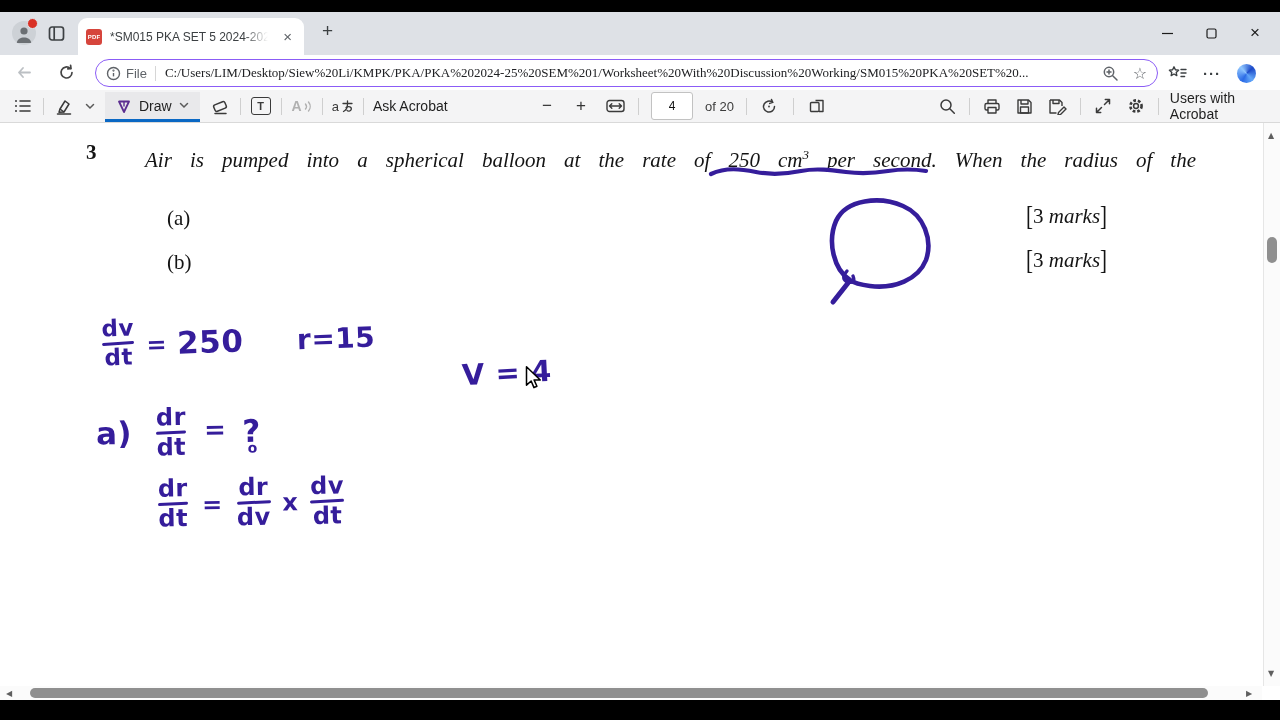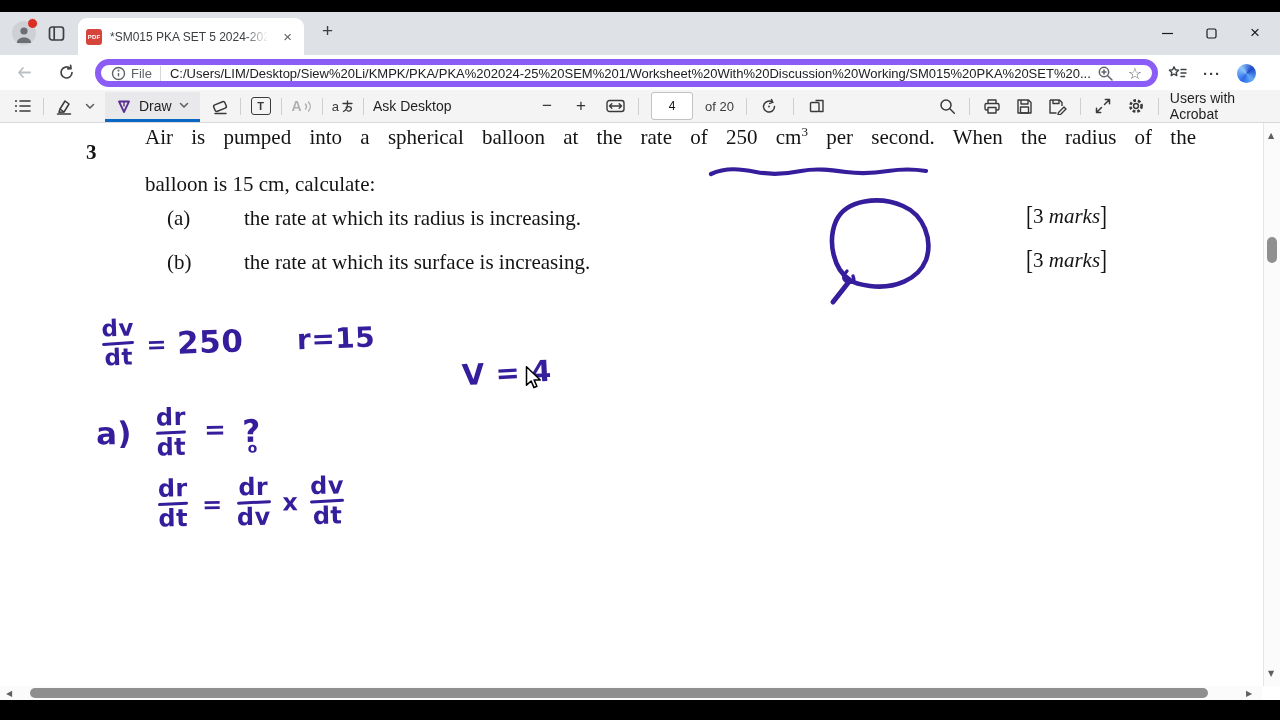--- a/index.html
+++ b/index.html
@@ -19,25 +19,25 @@
   .favicon{width:16px;height:16px;border-radius:3px;background:#d6453c;color:#fff;font-size:6px;font-weight:bold;
            display:flex;align-items:center;justify-content:center;letter-spacing:.2px;flex:0 0 auto;}
   .tab-title{margin-left:8px;font-size:12px;color:#3c4043;white-space:nowrap;overflow:hidden;width:158px;
              -webkit-mask-image:linear-gradient(90deg,#000 85%,transparent);mask-image:linear-gradient(90deg,#000 85%,transparent);}
   .tab-close{margin-left:auto;font-size:15px;color:#5f6368;line-height:1;cursor:default;padding:1px 4px;border-radius:4px;}
   .newtab{position:absolute;left:316px;top:8px;font-size:19px;color:#3c4043;font-weight:300;padding:0 6px;}
   .wctl{position:absolute;top:6px;height:30px;width:42px;display:flex;align-items:center;justify-content:center;color:#1b1b1b;}
   
   .navbar{position:absolute;left:0;top:55px;width:1280px;height:35px;background:#fff;display:flex;align-items:center;}
   .nav-ic{display:flex;align-items:center;justify-content:center;width:28px;height:28px;border-radius:6px;}
-  .addr{position:absolute;left:95px;top:4px;width:1063px;height:28px;border:6px solid #8b5cf6;border-radius:15px;
+  .addr{position:absolute;left:95px;top:4px;width:1063px;height:28px;border:1px solid #8b5cf6;border-radius:15px;
         background:#fff;display:flex;align-items:center;padding:0 10px;box-sizing:border-box;font-size:13px;color:#202124;}
   .addr .file-label{color:#5f6368;margin:0 8px 0 5px;}
   .addr .sep{width:1px;height:15px;background:#d6d6d6;margin-right:9px;}
-  .addr .url{white-space:nowrap;overflow:hidden;flex:1;color:#202124;}
+  .addr .url{white-space:nowrap;overflow:hidden;flex:1;color:#202124;font-family:Liberation Serif, serif;}
   .after-addr{position:absolute;top:4px;height:28px;display:flex;align-items:center;gap:16px;}
   .copilot{width:19px;height:19px;border-radius:50%;
            background:conic-gradient(from 210deg,#2b6be6,#8fc6ff 30%,#1c49c8 55%,#63a7f8 80%,#2b6be6);}
   .dots{font-size:15px;letter-spacing:1px;color:#3c4043;font-weight:bold;}
   
   .pdfbar{position:absolute;left:0;top:90px;width:1280px;height:33px;background:#f4f4f5;border-bottom:1px solid #d9d9d9;box-sizing:border-box;}
   .grp{position:absolute;top:0;height:32px;display:flex;align-items:center;gap:9px;}
   .vdiv{width:1px;height:17px;background:#cfcfcf;}
   .tbtn{display:flex;align-items:center;justify-content:center;min-width:22px;height:26px;border-radius:4px;color:#3a3a3a;}
   .draw-btn{height:30px;margin-top:2px;background:#e9e9eb;border-bottom:3px solid #0a68c4;box-sizing:border-box;
@@ -47,21 +47,21 @@
   .tbox{width:18px;height:16px;border:1.6px solid #3a3a3a;border-radius:3px;font-size:11px;font-weight:bold;
         display:flex;align-items:center;justify-content:center;color:#3a3a3a;}
   .muted{color:#b0b0b0;}
   .zoomtxt{font-size:17px;color:#333;}
   .pagebox{width:36px;height:24px;border:1px solid #c2c2c2;border-radius:3px;background:#fff;font-size:12px;text-align:center;color:#111;}
   .oftxt{font-size:13px;color:#3c3c3c;}
   
   .doc{position:absolute;left:0;top:123px;width:1262px;height:563px;background:#fff;
        font-family:"Liberation Serif",serif;color:#141414;}
   .serif{position:absolute;font-size:21px;}
-  .jline{position:absolute;left:145px;top:1px;width:1051px;font-size:21px;text-align:justify;text-align-last:justify;}
+  .jline{position:absolute;left:145px;top:24px;width:1051px;font-size:21px;text-align:justify;text-align-last:justify;font-style:italic;}
   sup.exp{font-size:13px;}
   .marks i{font-style:italic;}
   .brk{display:inline-block;transform:scaleY(1.3);}
   
   .ink{position:absolute;color:#351d9b;font-family:"DejaVu Sans",sans-serif;font-weight:600;letter-spacing:.5px;}
   .frac{display:inline-flex;flex-direction:column;align-items:center;line-height:.95;}
   .frac .fbar{height:3px;background:#351d9b;border-radius:2px;align-self:stretch;margin:2px 0;transform:rotate(-2deg);}
   .row{display:flex;align-items:center;}
   .qwrap{position:relative;display:inline-block;}
   .qdot{position:absolute;left:5px;top:27px;font-size:14px;}
@@ -211,21 +211,21 @@
       </span>
       <span class="vdiv"></span>
       <span class="tbtn" style="gap:2px;">
         <span style="font-size:13px;">a</span>
         <svg class="icon" width="13" height="14" viewBox="0 0 13 14" fill="none" stroke="#3a3a3a" stroke-width="1.3" stroke-linecap="round">
             <path d="M2 4.5h9M6.5 2v3c0 4-2 6.5-4 7.5"></path>
             <path d="M5 8.5c2.5-1.5 6-.8 5.2 2-.5 1.8-3.2 2-4.2.8"></path>
           </svg>
       </span>
       <span class="vdiv"></span>
-      <span class="tool-text">Ask Desktop</span>
+      <span class="tool-text">Ask Acrobat</span>
     </div>
 
     <div class="grp" style="left:536px;gap:12px;">
       <span class="tbtn zoomtxt">−</span>
       <span class="tbtn zoomtxt">+</span>
       <span class="tbtn">
         <svg class="icon" width="19" height="14" viewBox="0 0 19 14" fill="none" stroke="#3a3a3a" stroke-width="1.4" stroke-linecap="round" stroke-linejoin="round">
             <rect x="1" y="1.5" width="17" height="11" rx="2.5"></rect>
             <path d="M5.8 4.8 3.5 7l2.3 2.2M13.2 4.8 15.5 7l-2.3 2.2M3.5 7h12"></path>
           </svg>
@@ -295,28 +295,25 @@
       <span class="vdiv"></span>
       <span class="tool-text">Users with Acrobat</span>
     </div>
   </div>
 
   <div class="doc">
     <div class="serif" style="left:86px;top:17px;font-weight:bold;">3</div>
 
     <div class="jline"><span>Air is pumped into a spherical balloon at the rate of</span> <span><span>250 cm</span><sup class="exp">3</sup> <span>per second.</span></span> <span>When the radius of the</span></div>
 
-    <div class="serif" style="left:145px;top:49px;">balloon is 15 cm, calculate:</div>
 
     <div class="serif" style="left:167px;top:83px;">(a)</div>
-    <div class="serif" style="left:244px;top:83px;">the rate at which its radius is increasing.</div>
     <div class="serif marks" style="left:1026px;top:81px;"><span class="brk">[</span><span>3</span>&nbsp;<i>marks</i><span class="brk">]</span></div>
 
     <div class="serif" style="left:167px;top:127px;">(b)</div>
-    <div class="serif" style="left:244px;top:127px;">the rate at which its surface is increasing.</div>
     <div class="serif marks" style="left:1026px;top:125px;"><span class="brk">[</span><span>3</span>&nbsp;<i>marks</i><span class="brk">]</span></div>
   </div>
 
   <svg class="abs" style="left:0;top:0;pointer-events:none;" width="1280" height="720" viewBox="0 0 1280 720" fill="none" stroke="#351d9b" stroke-linecap="round" stroke-linejoin="round">
     <path stroke-width="4.2" d="M711 174 c15 -7 30 -5 45 -2 c15 3 30 2 45 -1 c15 -3 30 -1 45 1 c15 2 30 1 42 -1 c13 -2 26 -2 38 0"></path>
     <path stroke-width="4.6" d="M850 280 C834 270 827 242 836 221 C846 199 880 196 903 206 C924 215 933 240 926 260 C918 280 894 289 870 286 C862 285 854 283 850 280 Z"></path>
     <path stroke-width="3.4" d="M847 271 q-7 8 1 11 q8 2 5 -6"></path>
     <path stroke-width="5" d="M848 283 L833 302"></path>
   </svg>
 

